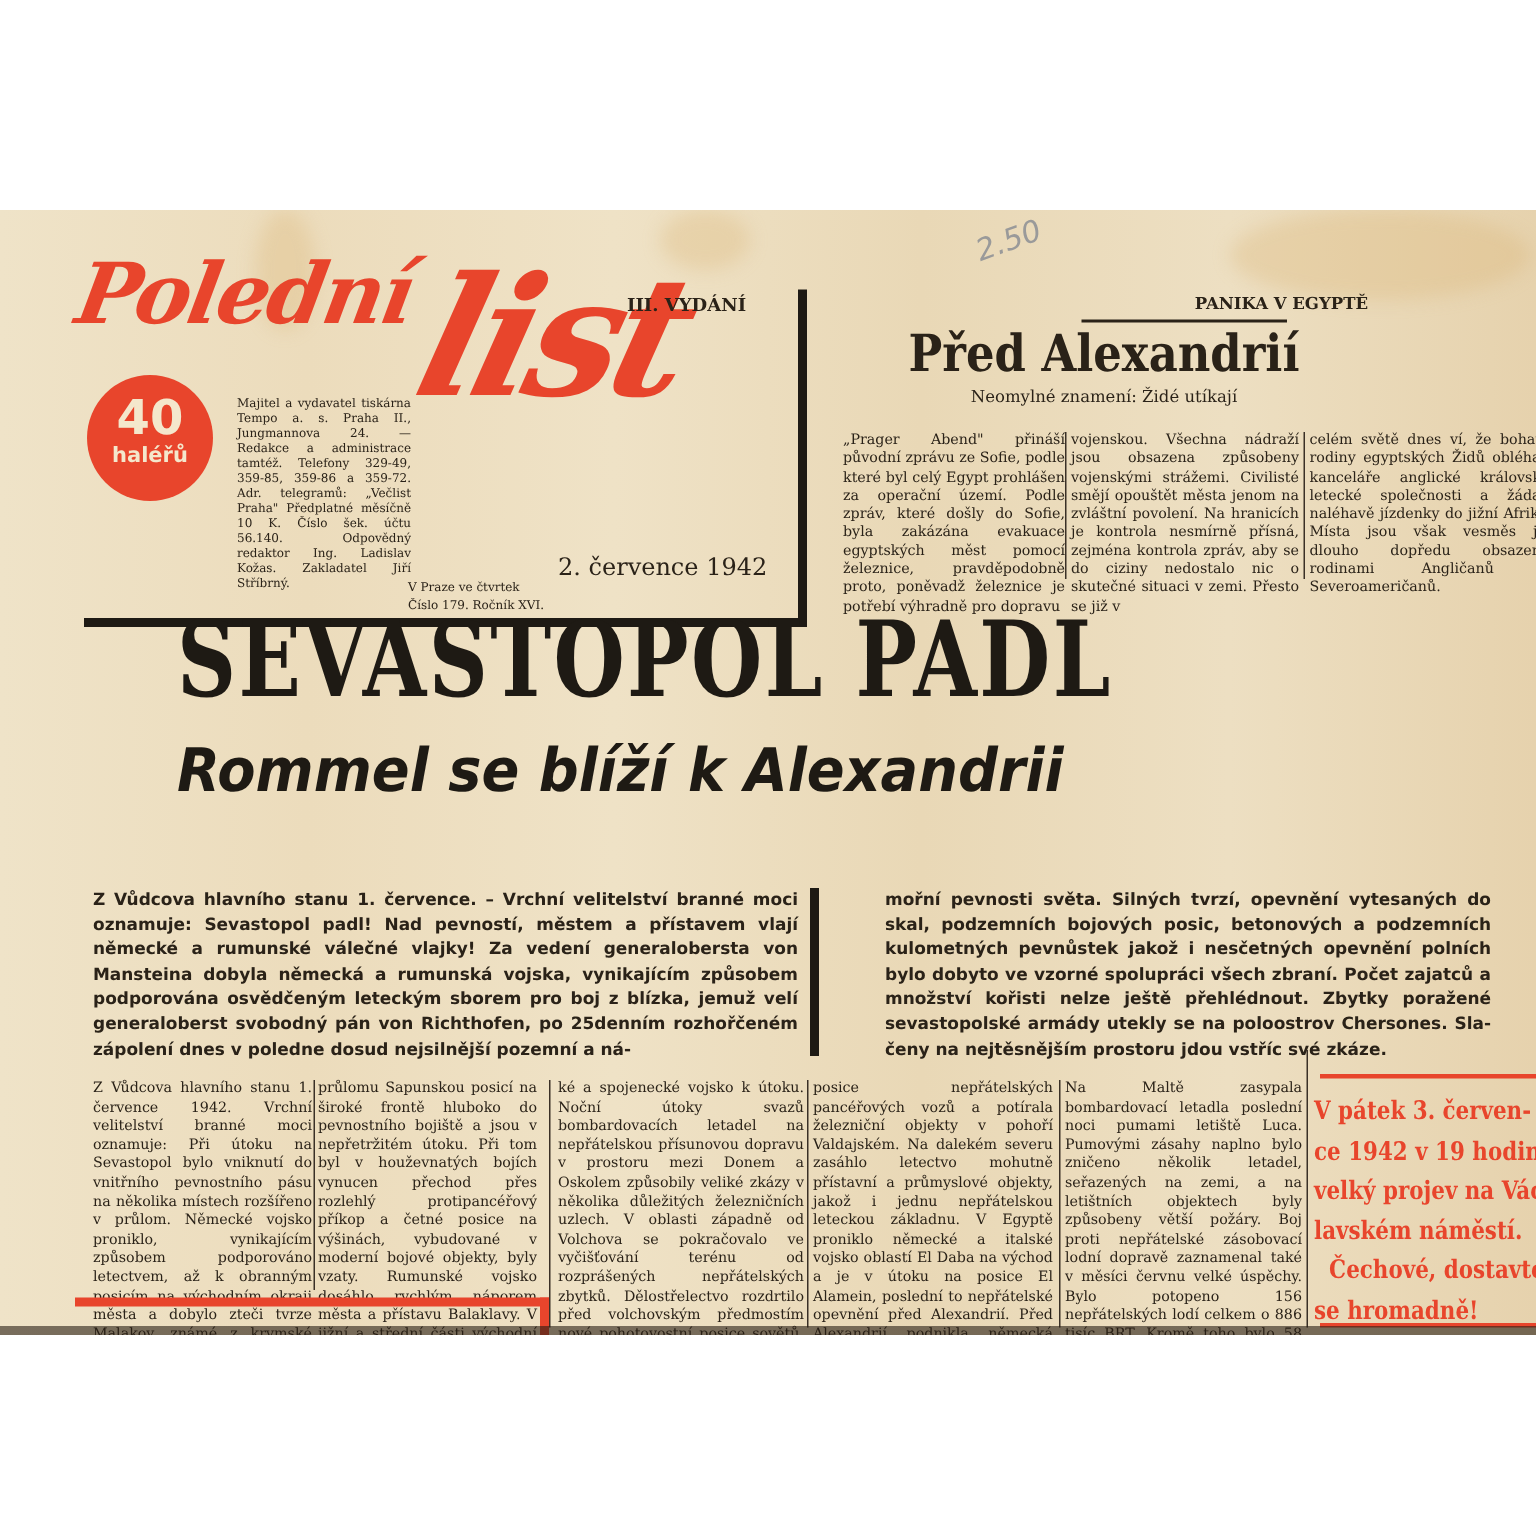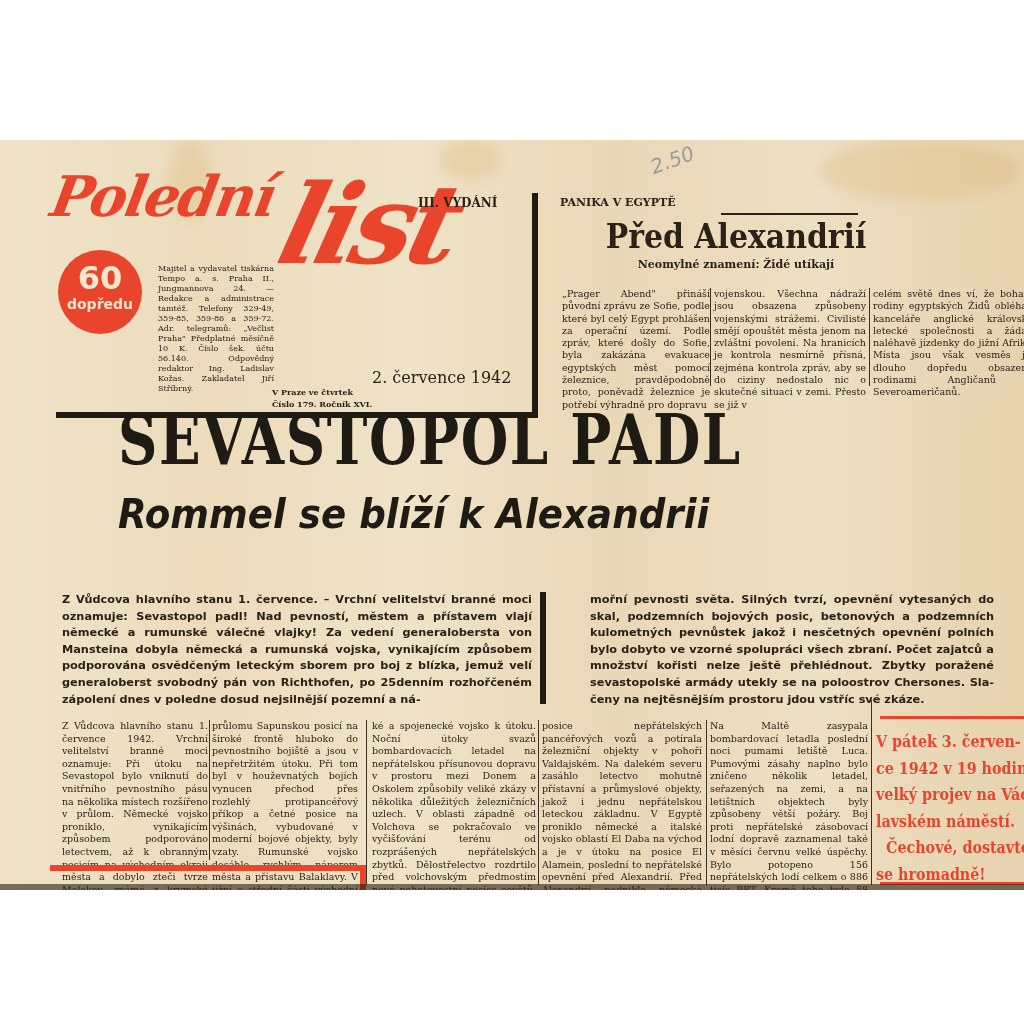--- a/index.html
+++ b/index.html
@@ -11,29 +11,29 @@
   .pencil { position:absolute; left:650px; top:8px; font-family:"DejaVu Sans", sans-serif; font-size:20px; color:#9a9a9a; transform:rotate(-20deg); font-style:italic; }
   
   .logo-word { position:absolute; color:#e8452c; font-family:"DejaVu Serif", serif; font-weight:bold; font-style:italic; }
   .logo-poledni { left:52px; top:23px; font-size:56px; letter-spacing:-2px; transform:skewX(-10deg); }
   .logo-list { left:283px; top:30px; font-size:110px; line-height:110px; letter-spacing:-6px; transform:skewX(-14deg); }
   .price-badge { position:absolute; left:58px; top:110px; width:84px; height:84px; border-radius:50%; background:#e8452c; color:#f4e7cc; text-align:center; font-family:"DejaVu Sans", sans-serif; font-weight:bold; }
   .price-badge .num { font-size:32px; line-height:36px; margin-top:10px; display:block; }
   .price-badge .unit { font-size:14px; line-height:16px; display:block; }
   .imprint { position:absolute; left:158px; top:124px; width:116px; font-size:8px; line-height:10px; text-align:justify; }
   .edition { position:absolute; left:418px; top:56px; font-size:12px; font-weight:bold; }
-  .place { position:absolute; left:272px; top:246px; font-size:8px; line-height:12px; font-weight:bold; }
+  .place { position:absolute; left:272px; top:246px; font-size:8px; line-height:12px; font-weight:normal; }
   .date { position:absolute; left:372px; top:228px; font-size:16px; font-weight:normal; }
   .mast-rule { position:absolute; left:56px; top:272px; width:480px; height:6px; background:#1e1a14; }
   .mast-vrule { position:absolute; left:532px; top:53px; width:6px; height:225px; background:#1e1a14; }
   
-  .kicker { position:absolute; left:560px; width:352px; text-align:left; top:56px; font-size:11px; font-weight:bold; }
+  .kicker { position:absolute; left:560px; width:352px; text-align:right; top:56px; font-size:11px; font-weight:bold; }
   .kicker-rule { position:absolute; left:721px; top:73px; width:137px; height:2px; background:#2a2218; }
   .egypt-title { position:absolute; left:560px; top:76px; width:352px; text-align:center; font-size:34px; font-weight:bold; font-family:"DejaVu Serif", serif; transform:scaleX(0.88); }
-  .egypt-sub { position:absolute; left:560px; top:118px; width:352px; text-align:center; font-size:11px; font-weight:bold; }
+  .egypt-sub { position:absolute; left:560px; top:118px; width:352px; text-align:center; font-size:11px; font-weight:normal; }
   .ecol { position:absolute; top:148px; font-size:9.5px; line-height:12.3px; text-align:justify; }
   .ecol1 { left:562px; width:148px; }
   .ecol2 { left:714px; width:152px; }
   .ecol3 { left:873px; width:160px; }
   .vrule { position:absolute; width:1px; background:#3a3026; }
   
   .headline { position:absolute; left:118px; top:260px; width:860px; font-family:"DejaVu Serif", serif; font-weight:bold; font-size:70px; line-height:80px; letter-spacing:2px; transform:scaleX(0.78); transform-origin:left; white-space:nowrap; color:#1e1a14; }
   .subhead { position:absolute; left:118px; top:350px; font-family:"DejaVu Sans", sans-serif; font-weight:bold; font-style:italic; font-size:40px; line-height:48px; white-space:nowrap; color:#1e1a14; transform:scaleX(0.93); transform-origin:left; }
   
   .lead { position:absolute; top:452px; font-size:11.3px; line-height:16.6px; font-weight:bold; text-align:justify; font-family:"DejaVu Sans", sans-serif; }
@@ -56,22 +56,22 @@
 
 <div class="paper">
   <div class="stain" style="left:170px;top:0;width:40px;height:80px;"></div>
   <div class="stain" style="left:820px;top:0;width:200px;height:60px;"></div>
   <div class="stain" style="left:440px;top:0;width:60px;height:40px;"></div>
   <div class="pencil">2.50</div>
 
   <div class="logo-word logo-poledni">Polední</div>
   <div class="logo-word logo-list">list</div>
   <div class="price-badge">
-    <span class="num">60</span>
-    <span class="unit">dopředu</span>
+    <span class="num">40</span>
+    <span class="unit">haléřů</span>
   </div>
   <div class="imprint">Majitel a vydavatel tiskárna Tempo a. s. Praha II., Jungmannova 24. — Redakce a administrace tamtéž. Telefony 329-49, 359-85, 359-86 a 359-72. Adr. telegramů: „Večlist Praha" Předplatné měsíčně 10 K. Číslo šek. účtu 56.140. Odpovědný redaktor Ing. Ladislav Kožas. Zakladatel Jiří Stříbrný.</div>
   <div class="edition">III. VYDÁNÍ</div>
   <div class="place">
     <div>V Praze ve čtvrtek</div>
     <div>Číslo 179. Ročník XVI.</div>
   </div>
   <div class="date">2. července 1942</div>
   <div class="mast-rule"></div>
   <div class="mast-vrule"></div>

